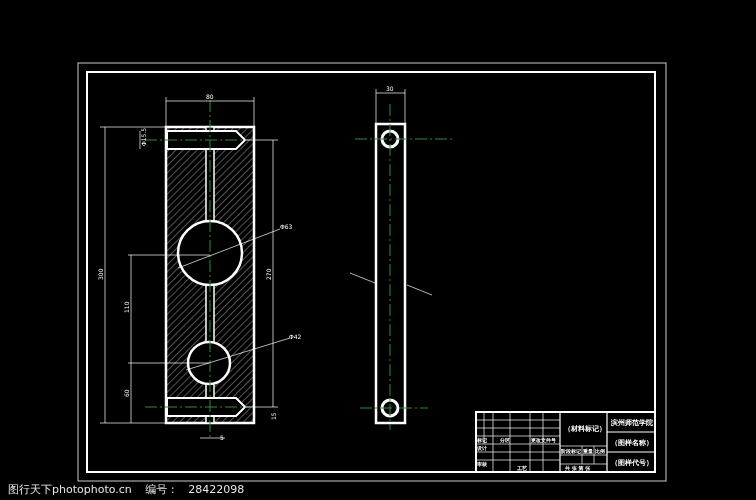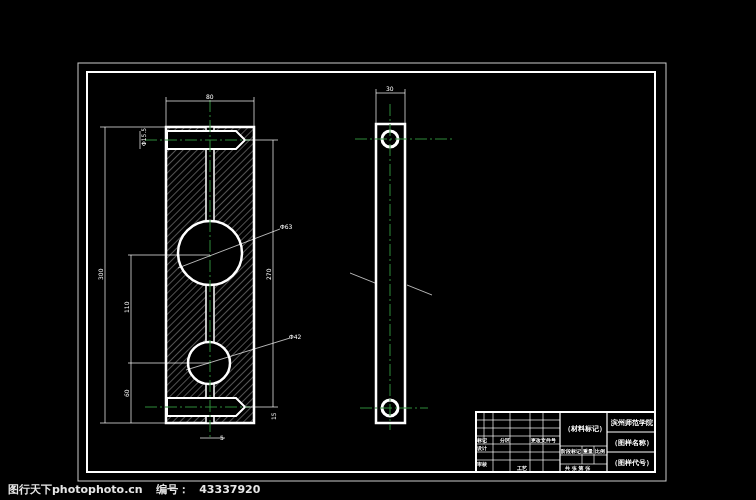--- a/index.html
+++ b/index.html
@@ -5,21 +5,21 @@
   html, body { margin: 0; padding: 0; }
   body {
     width: 756px; height: 500px; background: #000; position: relative; overflow: hidden;
     font-family: "DejaVu Sans", sans-serif; color: #fff;
   }
   #canvas { position: absolute; left: 0; top: 0; width: 756px; height: 500px; }
   .watermark {
     position: absolute; left: 8px; top: 482px; font-size: 11px; color: #e6e6e6;
     font-family: "DejaVu Sans", sans-serif; white-space: nowrap;
   }
-  .watermark span { margin-right: 10px; font-weight: bold; }
+  .watermark span { margin-right: 10px; }
   .dim { font-size: 6px; fill: #fff; font-family: "DejaVu Sans", sans-serif; }
   .tb { font-size: 7px; fill: #fff; font-family: "DejaVu Sans", sans-serif; font-weight: bold; }
   .tbs { font-size: 5px; fill: #fff; font-family: "DejaVu Sans", sans-serif; font-weight: bold; }
 </style>
 </head>
 <body>
 
 <svg id="canvas" viewBox="0 0 756 500" xmlns="http://www.w3.org/2000/svg">
   <defs>
     <pattern id="hatch" patternUnits="userSpaceOnUse" width="5" height="5" patternTransform="rotate(45)">
@@ -138,14 +138,14 @@
     <text class="tbs" x="517" y="470">工艺</text>
     <text class="tbs" x="561" y="453">阶段标记</text>
     <text class="tbs" x="583" y="453">重量</text>
     <text class="tbs" x="595" y="453">比例</text>
     <text class="tbs" x="565" y="470">共 张 第 张</text>
   </g>
 </svg>
 
 <div class="watermark">
   <span>图行天下photophoto.cn</span>
-  <span>编号：</span><span>43337920</span>
+  <span>编号：</span><span>28422098</span>
 </div>
 
 </body></html>

